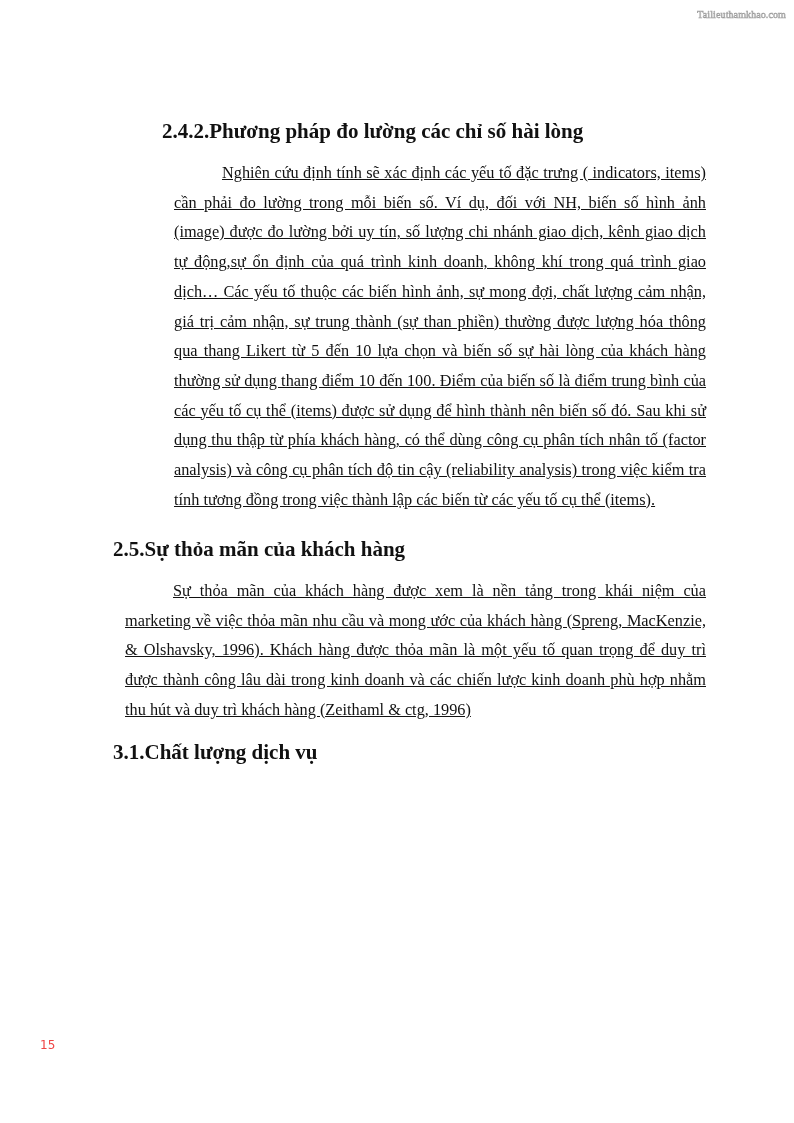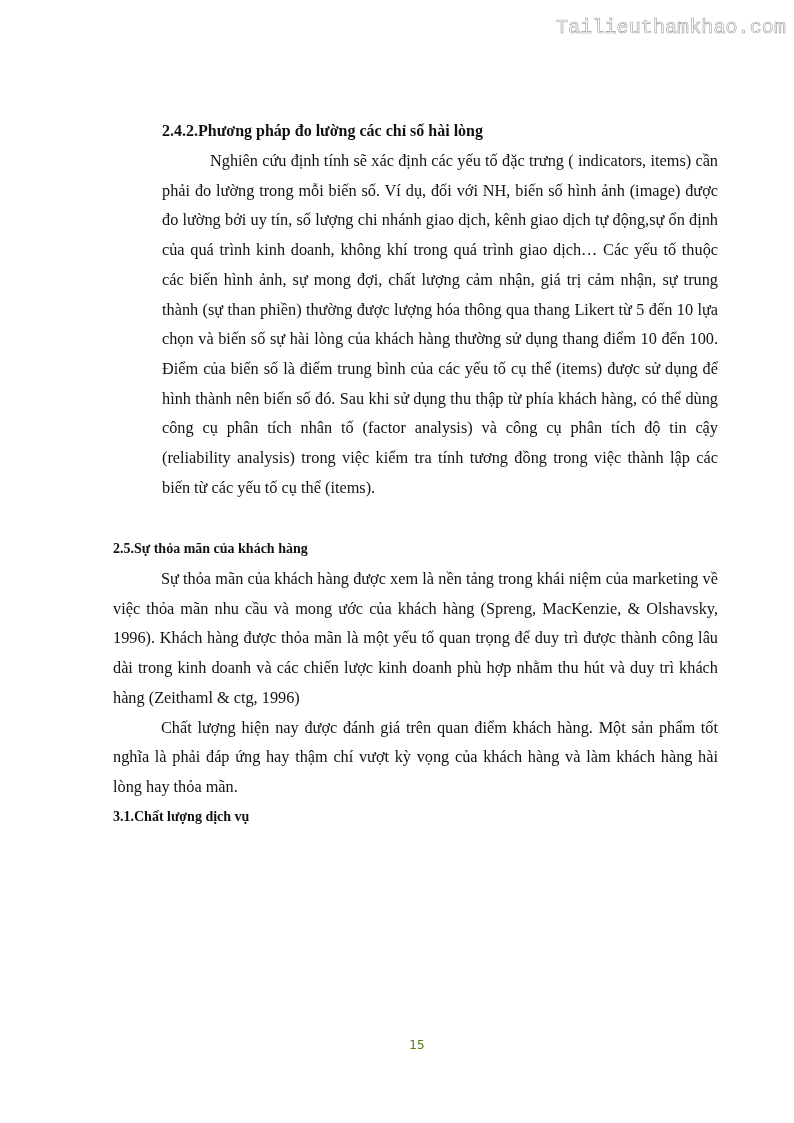--- a/index.html
+++ b/index.html
@@ -10,24 +10,24 @@
     body {
       width: 794px;
       height: 1123px;
       position: relative;
       overflow: hidden;
       font-family: "Liberation Serif", "DejaVu Serif", serif;
       color: #111111;
     }
     .watermark {
       position: absolute;
-      top: 16px;
+      top: 9px;
       right: 8px;
-      font-family: Liberation Mono, monospace;
-      font-size: 20px;
+      font-family: Liberation Serif, serif;
+      font-size: 10px;
       color: #ffffff;
       -webkit-text-stroke: 0.6px #9a9a9a;
       letter-spacing: 0.1px;
     }
     .block {
       position: absolute;
       right: 76px;
       font-size: 16.3px;
       line-height: 29.7px;
       text-align: justify;
@@ -35,58 +35,58 @@
     .block-a {
       left: 162px;
       top: 116px;
     }
     .block-b {
       left: 113px;
       top: 534px;
     }
     .heading {
       font-weight: bold;
-      font-size: 16px;
+      font-size: 21px;
       line-height: 30px;
       margin: 0;
       text-align: left;
     }
     .heading.big {
-      font-size: 14px;
+      font-size: 21px;
     }
     .para {
-      margin: 0;
+      margin: 12px;
       text-indent: 48px;
+      text-decoration: underline;
     }
     .para.lastline-left {
       text-align-last: left;
     }
     .page-number {
       position: absolute;
       top: 1038px;
       left: 0;
       width: 794px;
-      text-align: center;
+      text-align: left;
       font-family: "DejaVu Sans", "Liberation Sans", sans-serif;
       font-size: 12px;
-      color: #4d7c0f;
+      color: #ef4444;
       padding-left: 40px;
       box-sizing: border-box;
     }
   </style>
 </head>
 <body>
 
 <div class="watermark">Tailieuthamkhao.com</div>
 
 <div class="block block-a">
   <h3 class="heading">2.4.2.Phương pháp đo lường các chỉ số hài lòng</h3>
   <p class="para lastline-left">Nghiên cứu định tính sẽ xác định các yếu tố đặc trưng ( indicators, items) cần phải đo lường trong mỗi biến số. Ví dụ, đối với NH, biến số hình ảnh (image) được đo lường bởi uy tín, số lượng chi nhánh giao dịch, kênh giao dịch tự động,sự ổn định của quá trình kinh doanh, không khí trong quá trình giao dịch… Các yếu tố thuộc các biến hình ảnh, sự mong đợi, chất lượng cảm nhận, giá trị cảm nhận, sự trung thành (sự than phiền) thường được lượng hóa thông qua thang Likert từ 5 đến 10 lựa chọn và biến số sự hài lòng của khách hàng thường sử dụng thang điểm 10 đến 100. Điểm của biến số là điểm trung bình của các yếu tố cụ thể (items) được sử dụng để hình thành nên biến số đó. Sau khi sử dụng thu thập từ phía khách hàng, có thể dùng công cụ phân tích nhân tố (factor analysis) và công cụ phân tích độ tin cậy (reliability analysis) trong việc kiểm tra tính tương đồng trong việc thành lập các biến từ các yếu tố cụ thể (items).</p>
 </div>
 
 <div class="block block-b">
   <h3 class="heading big">2.5.Sự thỏa mãn của khách hàng</h3>
   <p class="para lastline-left">Sự thỏa mãn của khách hàng được xem là nền tảng trong khái niệm của marketing về việc thỏa mãn nhu cầu và mong ước của khách hàng (Spreng, MacKenzie, &amp; Olshavsky, 1996). Khách hàng được thỏa mãn là một yếu tố quan trọng để duy trì được thành công lâu dài trong kinh doanh và các chiến lược kinh doanh phù hợp nhằm thu hút và duy trì khách hàng (Zeithaml &amp; ctg, 1996)</p>
-  <p class="para lastline-left">Chất lượng hiện nay được đánh giá trên quan điểm khách hàng. Một sản phẩm tốt nghĩa là phải đáp ứng hay thậm chí vượt kỳ vọng của khách hàng và làm khách hàng hài lòng hay thỏa mãn.</p>
   <h3 class="heading big">3.1.Chất lượng dịch vụ</h3>
 </div>
 
 <div class="page-number">15</div>
 
 </body></html>

